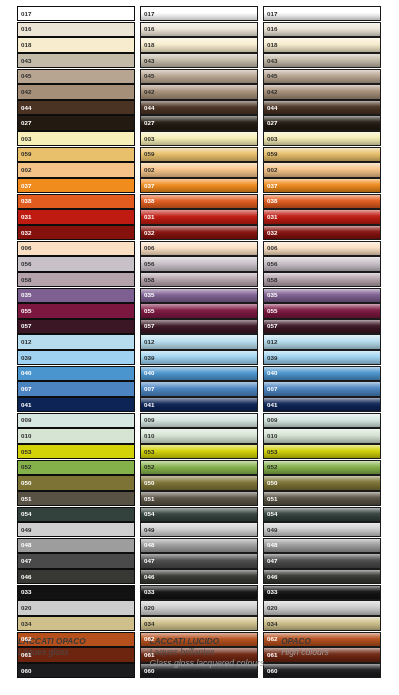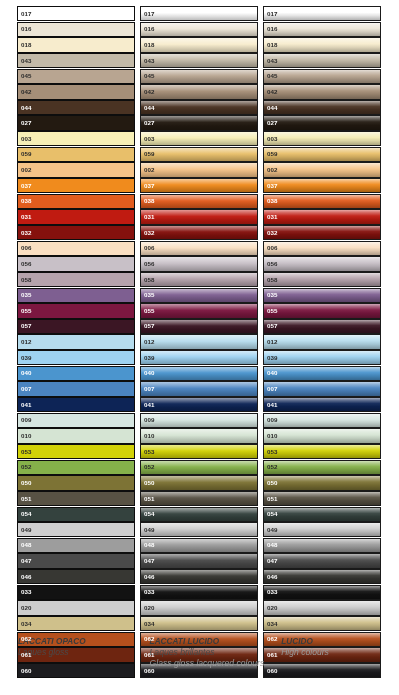--- a/index.html
+++ b/index.html
@@ -651,18 +651,18 @@
     <div class="fcol c1">
       <div class="ftitle">LACCATI OPACO</div>
       <div class="fsub">Laques gloss</div>
     </div>
     <div class="fcol c2">
       <div class="ftitle">LACCATI LUCIDO</div>
       <div class="fsub">Laques brillantes</div>
       <div class="fsub2">Glass gloss lacquered colours</div>
     </div>
     <div class="fcol c3">
-      <div class="ftitle">LUCIDO</div>
+      <div class="ftitle">OPACO</div>
       <div class="fsub2">High colours</div>
     </div>
   </div>
 
 </div>
 
 </body></html>

